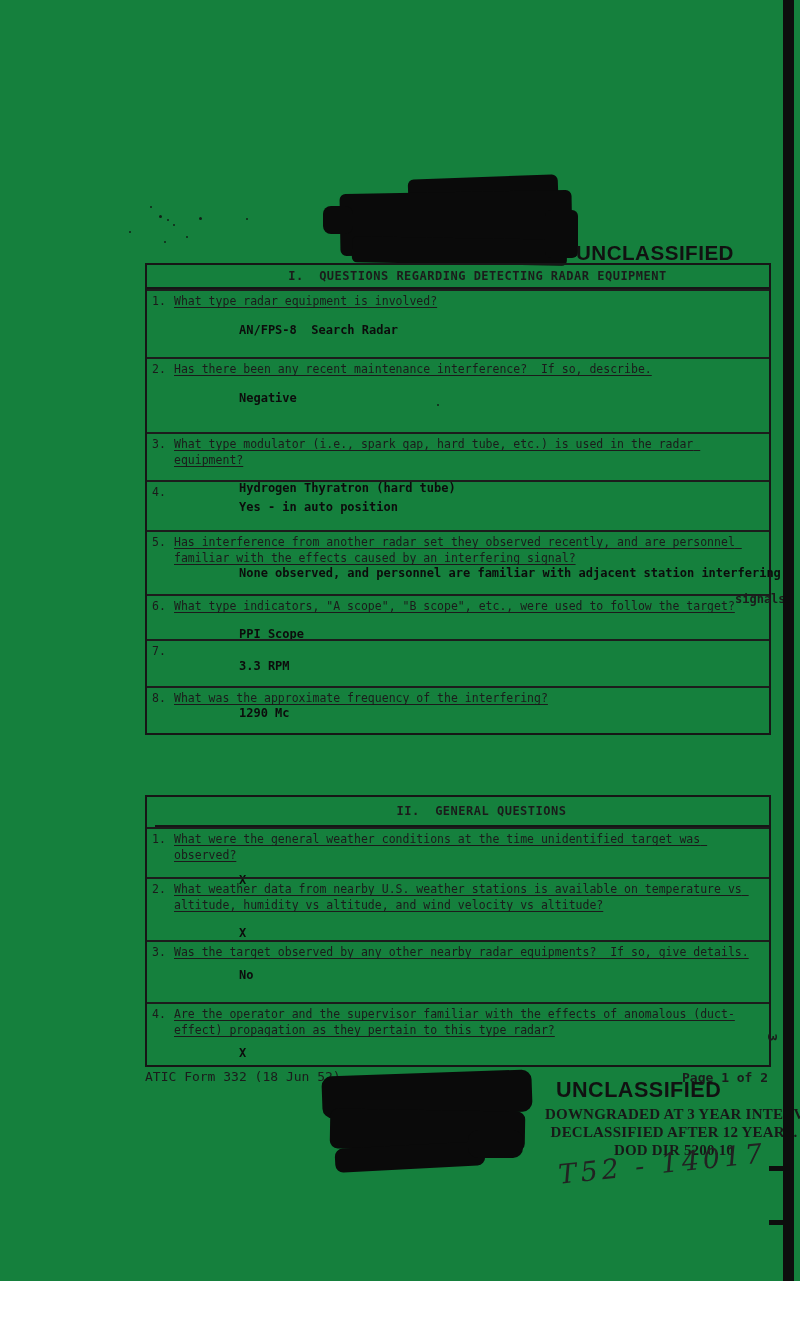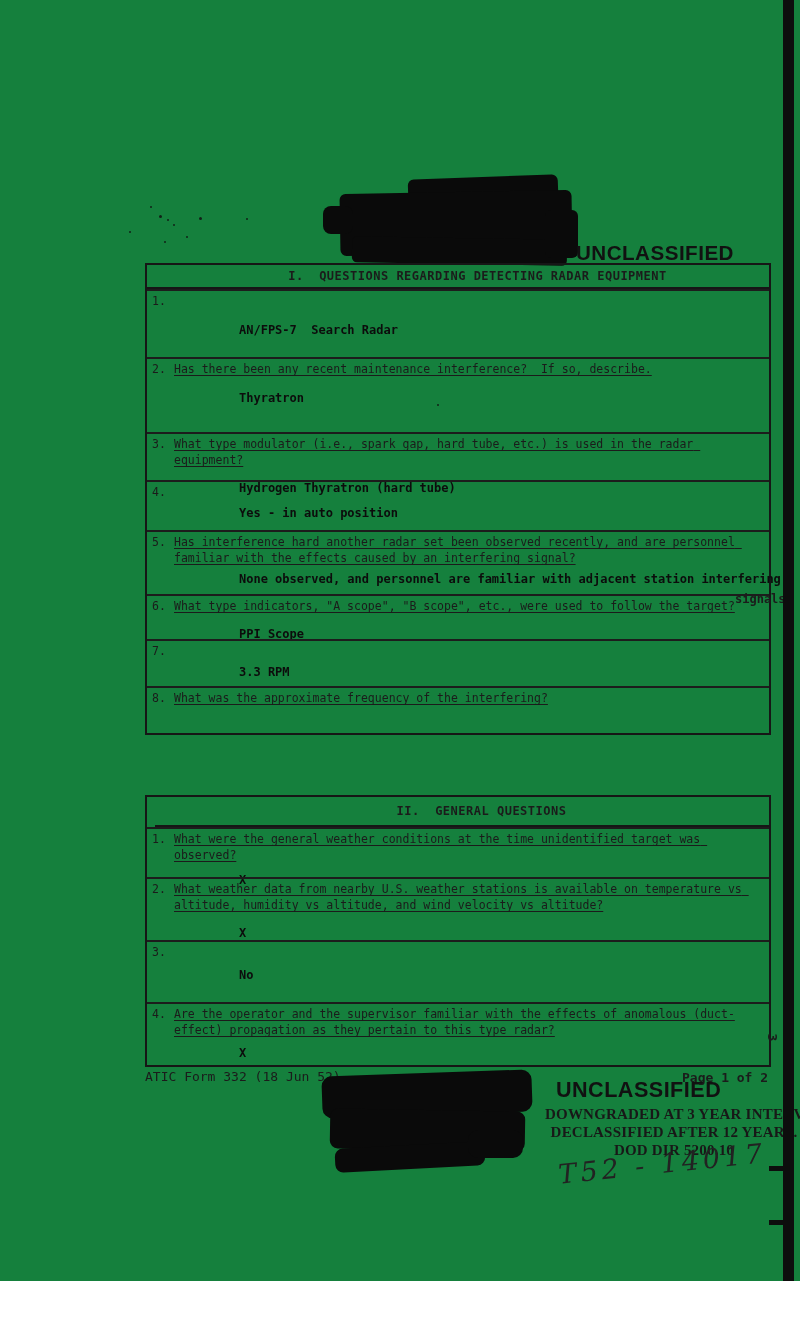--- a/index.html
+++ b/index.html
@@ -53,21 +53,21 @@
   }
   .table-1 .sec-header { height:24px; padding-top:4px; }
   .table-2 .sec-header { height:30px; padding-top:7px;margin-left:8px; }
   .row { position:relative; border-top:2px solid #1c1c1c; overflow:visible; }
   .row:first-of-type { border-top:none; }
   .qline { display:flex; padding:2px 0 0 5px; font-size:11.5px; line-height:16px; }
   .num { width:22px; flex:0 0 22px; }
   .qt  { flex:1; text-decoration:underline; text-underline-offset:2px; text-decoration-thickness:1px; white-space:pre-wrap; }
   .ans { padding-left:92px; font-size:12px; font-weight:bold; color:#0c0c0c; white-space:pre; }
   .mt4  { margin-top:13px; }
-  .mt6  { margin-top:6px; }
+  .mt6  { margin-top:0; }
   .mt8  { margin-top:8px; }
   .mt10 { margin-top:10px; }
   .mt14 { margin-top:14px; }
 
   .overflow-signals { position:absolute; left:735px; top:592px; font-size:12px; font-weight:bold; white-space:nowrap; z-index:8; }
 
   
   .form-number { position:absolute; left:145px; top:1069px; font-size:13px; }
   .page-label  { position:absolute; left:682px; top:1070px; font-size:13px; font-weight:bold; white-space:pre; }
 </style>
@@ -100,51 +100,52 @@
   </div>
 
   <div class="stamp-unclassified stamp-top">UNCLASSIFIED</div>
 
   <div class="form-table table-1">
     <div class="sec-header">I.  QUESTIONS REGARDING DETECTING RADAR EQUIPMENT</div>
 
     <div class="row" style="height:68px;">
       <div class="qline">
         <span class="num">1.</span>
-      </div>
-      <div class="ans mt14">AN/FPS-7  Search Radar</div>
+        <span class="qt">What type radar equipment is involved?</span>
+      </div>
+      <div class="ans mt14">AN/FPS-8  Search Radar</div>
     </div>
 
     <div class="row" style="height:75px;">
       <div class="qline">
         <span class="num">2.</span>
         <span class="qt">Has there been any recent maintenance interference?  If so, describe.</span>
       </div>
-      <div class="ans mt14">Thyratron</div>
+      <div class="ans mt14">Negative</div>
     </div>
 
     <div class="row" style="height:48px;">
       <div class="qline">
         <span class="num">3.</span>
         <span class="qt">What type modulator (i.e., spark gap, hard tube, etc.) is used in the radar equipment?</span>
       </div>
       <div class="ans mt4">Hydrogen Thyratron (hard tube)</div>
     </div>
 
     <div class="row" style="height:50px;">
       <div class="qline">
         <span class="num">4.</span>
       </div>
       <div class="ans mt6">Yes - in auto position</div>
     </div>
 
     <div class="row" style="height:64px;">
       <div class="qline">
         <span class="num">5.</span>
-        <span class="qt">Has interference hard another radar set been observed recently, and are personnel familiar with the effects caused by an interfering signal?</span>
+        <span class="qt">Has interference from another radar set they observed recently, and are personnel familiar with the effects caused by an interfering signal?</span>
       </div>
       <div class="ans mt6">None observed, and personnel are familiar with adjacent station interfering</div>
     </div>
 
     <div class="row" style="height:45px;">
       <div class="qline">
         <span class="num">6.</span>
         <span class="qt">What type indicators, "A scope", "B scope", etc., were used to follow the target?</span>
       </div>
       <div class="ans mt4">PPI Scope</div>
@@ -155,20 +156,21 @@
         <span class="num">7.</span>
       </div>
       <div class="ans mt6">3.3 RPM</div>
     </div>
 
     <div class="row" style="height:47px;">
       <div class="qline">
         <span class="num">8.</span>
         <span class="qt">What was the approximate frequency of the interfering?</span>
       </div>
+      <div class="ans mt6">1290 Mc</div>
     </div>
   </div>
 
   <div class="overflow-signals">signals.</div>
 
   <div class="form-table table-2">
     <div class="sec-header">II.  GENERAL QUESTIONS</div>
 
     <div class="row" style="height:50px;">
       <div class="qline">
@@ -182,20 +184,21 @@
       <div class="qline">
         <span class="num">2.</span>
         <span class="qt">What weather data from nearby U.S. weather stations is available on temperature vs altitude, humidity vs altitude, and wind velocity vs altitude?</span>
       </div>
       <div class="ans mt4">X</div>
     </div>
 
     <div class="row" style="height:62px;">
       <div class="qline">
         <span class="num">3.</span>
+        <span class="qt">Was the target observed by any other nearby radar equipments?  If so, give details.</span>
       </div>
       <div class="ans mt8">No</div>
     </div>
 
     <div class="row" style="height:63px;">
       <div class="qline">
         <span class="num">4.</span>
         <span class="qt">Are the operator and the supervisor familiar with the effects of anomalous (duct-effect) propagation as they pertain to this type radar?</span>
       </div>
       <div class="ans mt8">X</div>

